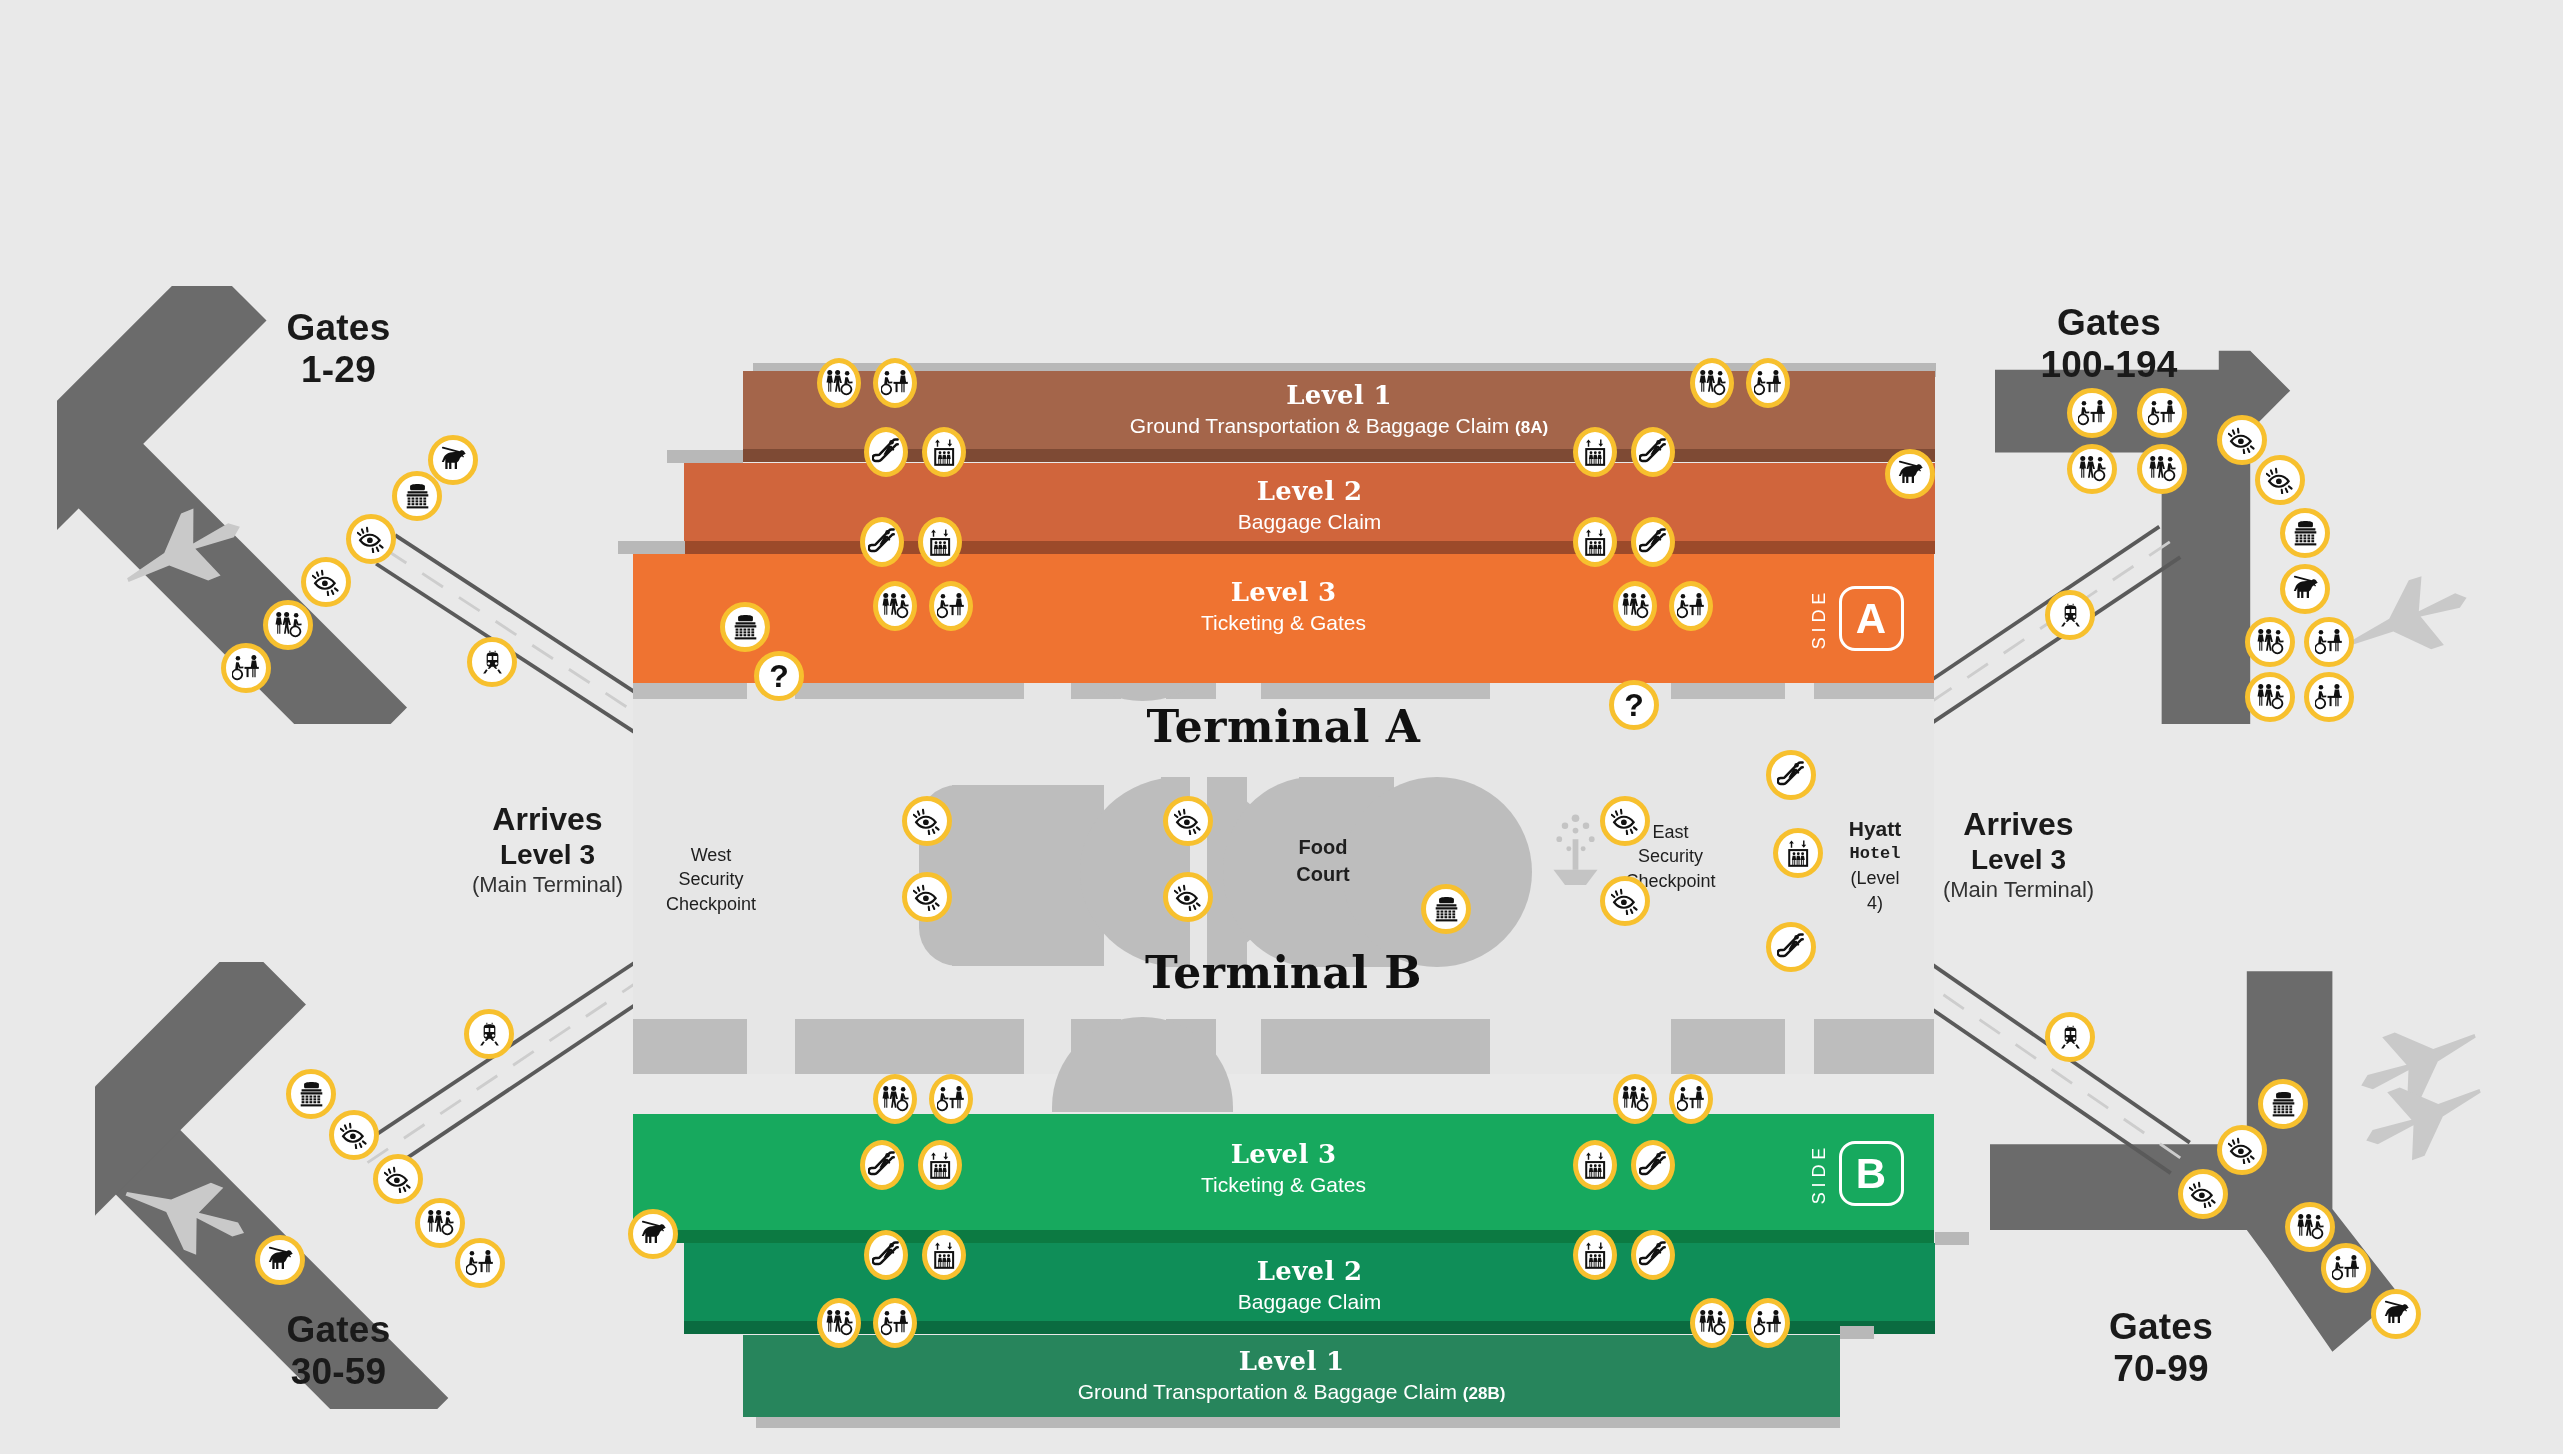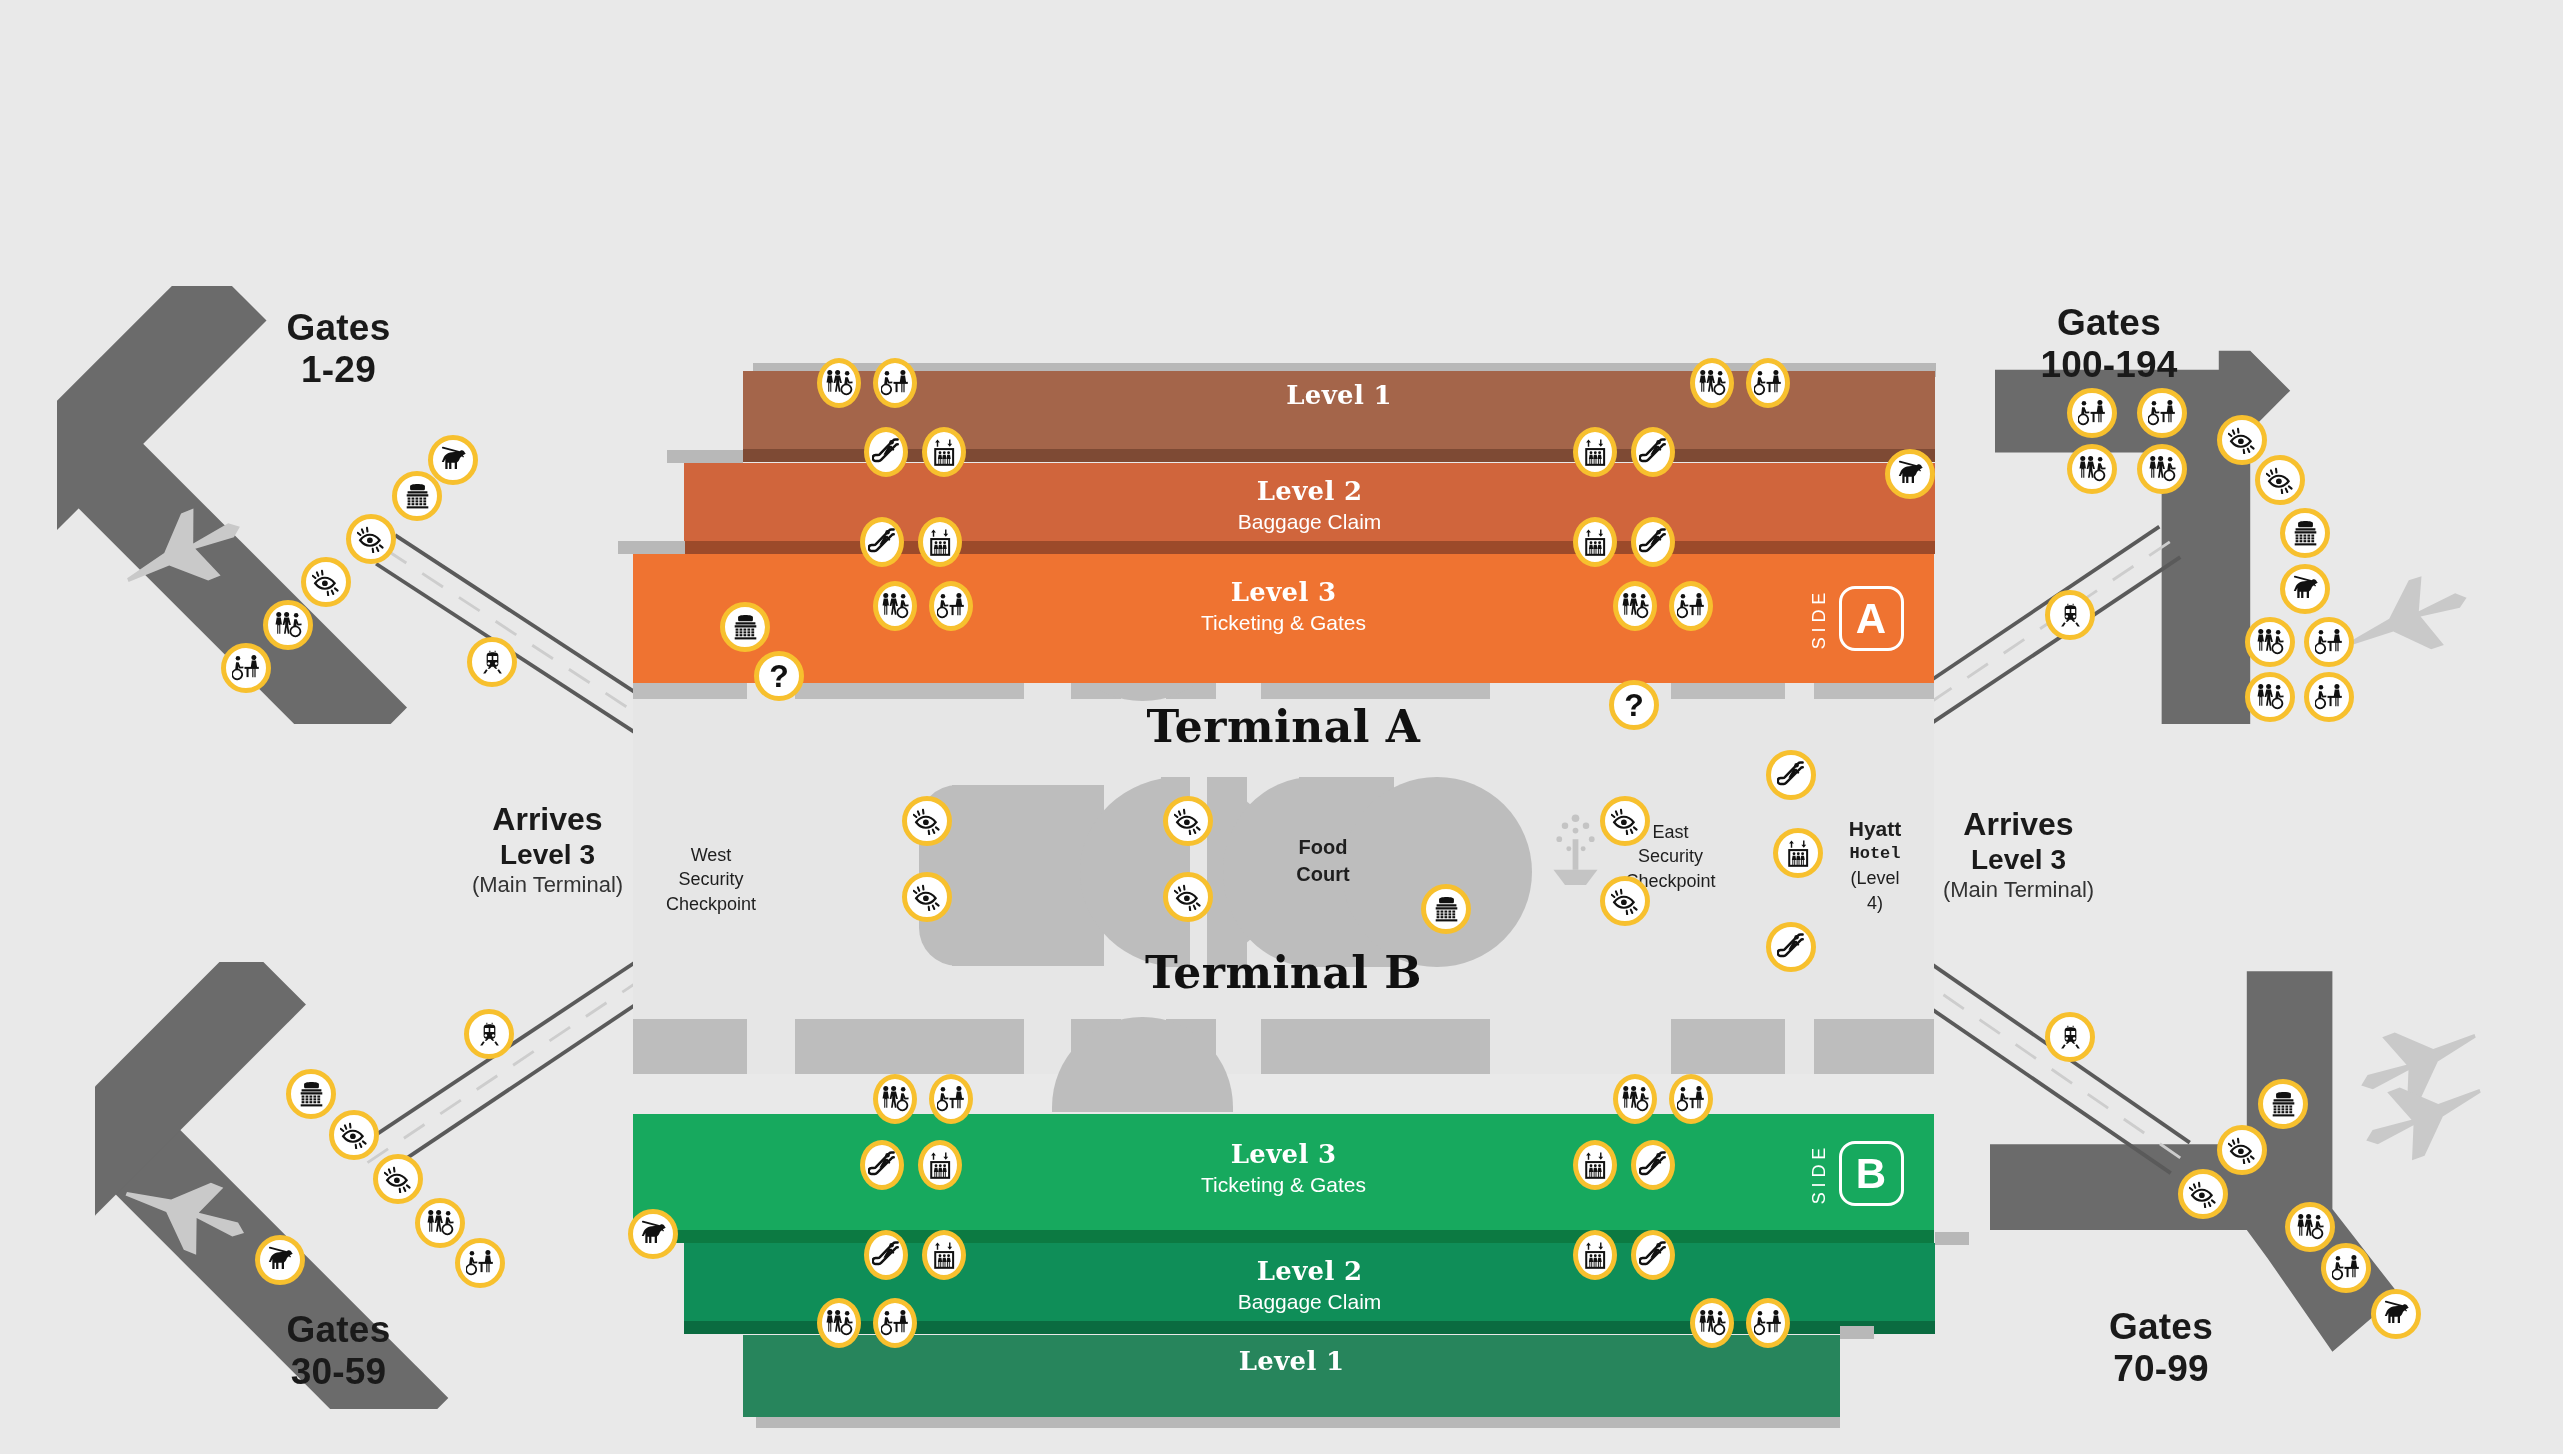--- a/index.html
+++ b/index.html
@@ -265,20 +265,23 @@
       </g>
     </svg>
   </div>
 
   <div class="bar" style="left:743px;top:331px;width:1192px;height:91px;">
     <div class="shadow" style="left:9.5px;top:-7.6px;width:1183px;height:13.3px;"></div>
     <div class="face" style="left:0;top:0;width:1192px;height:78px;background:#a4654a;"></div>
     <div class="lip" style="left:0;top:78px;width:1192px;height:13.3px;background:#7e4a34;"></div>
     <div class="bar-txt" style="top:11.4px;">
       <div class="bar-title">Level 1</div>
+      <div class="bar-sub">
+        <span>Ground Transportation &amp; Baggage Claim</span> <b>(8A)</b>
+      </div>
     </div>
   </div>
 
   <div class="bar" style="left:684px;top:423px;width:1251px;height:91px;">
     <div class="shadow" style="left:-17px;top:-13.3px;width:76px;height:13.3px;"></div>
     <div class="face" style="left:0;top:0;width:1251px;height:78px;background:#d0653c;"></div>
     <div class="lip" style="left:0;top:78px;width:1251px;height:13.3px;background:#9c4a2a;"></div>
     <div class="bar-txt" style="top:15.2px;">
       <div class="bar-title">Level 2</div>
       <div class="bar-sub">Baggage Claim</div>
@@ -320,20 +323,23 @@
       <div class="bar-sub">Baggage Claim</div>
     </div>
   </div>
 
   <div class="bar" style="left:743px;top:1295px;width:1097px;height:91px;">
     <div class="shadow" style="left:1097px;top:-9.5px;width:34px;height:13.3px;"></div>
     <div class="face" style="left:0;top:0;width:1097px;height:82px;background:#27855c;"></div>
     <div class="shadow" style="left:13.3px;top:82px;width:1084px;height:11.4px;"></div>
     <div class="bar-txt" style="top:13.3px;">
       <div class="bar-title">Level 1</div>
+      <div class="bar-sub">
+        <span>Ground Transportation &amp; Baggage Claim</span> <b>(28B)</b>
+      </div>
     </div>
   </div>
 
   <svg style="position:absolute;width:0;height:0;overflow:hidden;" aria-hidden="true">
     <defs>
 
       <g id="g-restroom">
         <circle cx="4" cy="3" r="2.1" fill="#111"></circle>
         <path fill="#111" d="M2.3 5.4h3.4l1 6H5.3v7.6H4.4V12H3.6v7h-.9V11.4H1.3z"></path>
         <circle cx="10.6" cy="3" r="2.1" fill="#111"></circle>

